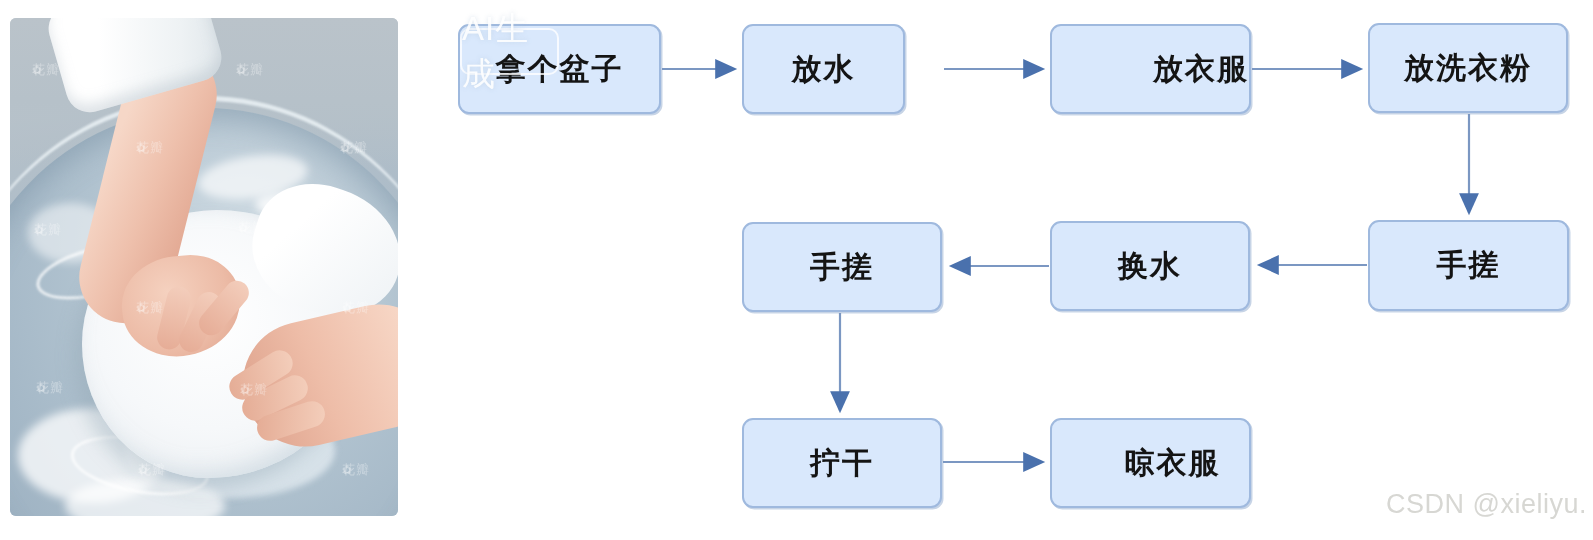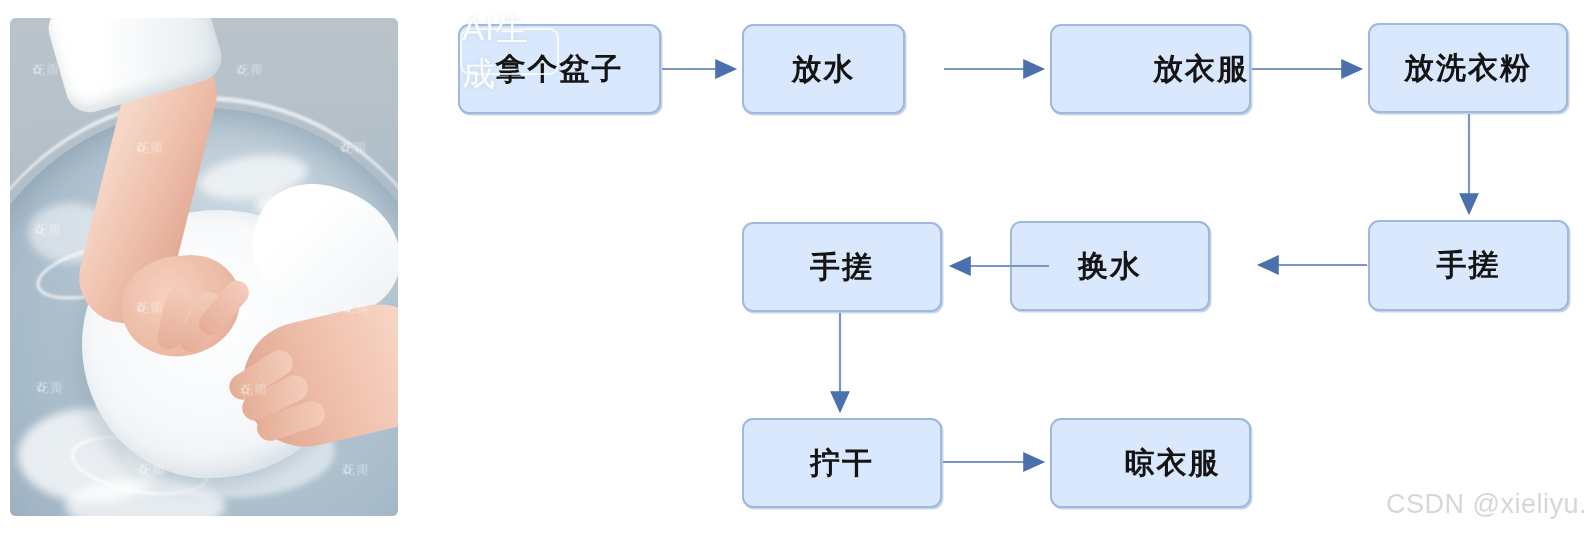--- a/index.html
+++ b/index.html
@@ -65,21 +65,21 @@
   
   .node { position:absolute; background:#d9e8fc; border:2px solid #9fb9de; border-radius:11px;
           display:flex; align-items:center; justify-content:center;
           box-shadow:1.5px 1.5px 0 rgba(130,160,200,.45); }
   .node span { font-size:30px; font-weight:700; color:#141414; letter-spacing:2px;font-family:Liberation Mono, monospace; }
   #n0 { left:458px;  top:24px;  width:203px; height:90px; }
   #n1 { left:742px;  top:24px;  width:163px; height:90px; }
   #n2 { left:1050px; top:24px;  width:201px; height:90px;justify-content:flex-end; }
   #n3 { left:1368px; top:23px;  width:200px; height:90px; }
   #n4 { left:1368px; top:220px; width:201px; height:91px; }
-  #n5 { left:1010px; top:221px; width:200px; height:90px; }
+  #n5 { left:1050px; top:221px; width:200px; height:90px; }
   #n6 { left:742px;  top:222px; width:200px; height:90px; }
   #n7 { left:742px;  top:418px; width:200px; height:90px; }
   #n8 { left:1050px; top:418px; width:201px; height:90px;padding-left:44px; }
   .arrows { position:absolute; left:0; top:0; width:1593px; height:540px; pointer-events:none; }
 
   .ai-badge { position:absolute; left:460px; top:28px; width:99px; height:47px;
               border:2px solid rgba(255,255,255,.78); border-radius:10px; z-index:6;
               display:flex; align-items:center; justify-content:center;
               color:rgba(255,255,255,.88); font-size:33px; letter-spacing:1px;
               text-shadow:0 0 5px rgba(175,195,215,.45); }

